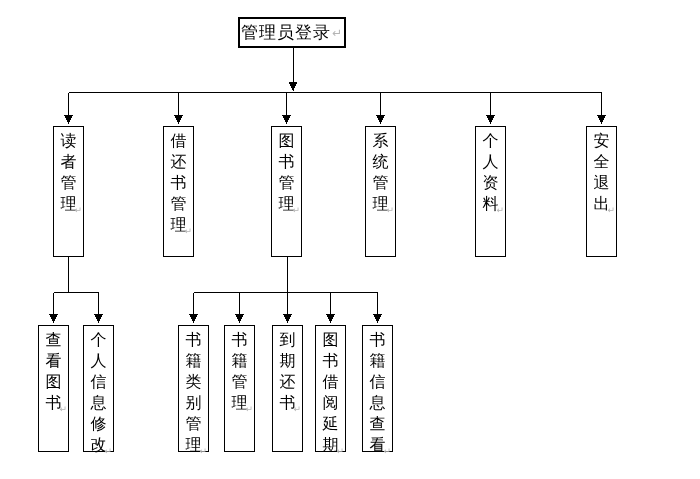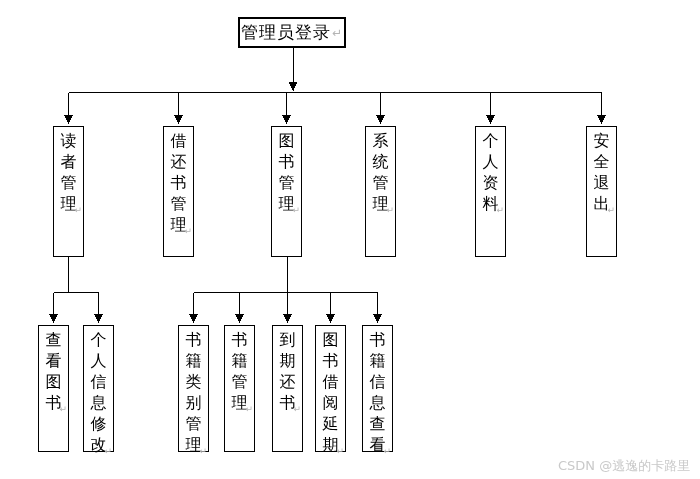--- a/index.html
+++ b/index.html
@@ -205,14 +205,13 @@
     <div class="vlabel">
         <span class="vchar">书</span>
         <span class="vchar">籍</span>
         <span class="vchar">信</span>
         <span class="vchar">息</span>
         <span class="vchar">查</span>
         <span class="vchar">看</span>
       </div>
   </div>
 
-  <div class="watermark">CSDN @逃逸的卡路里</div>
 </div>
 
 </body></html>

